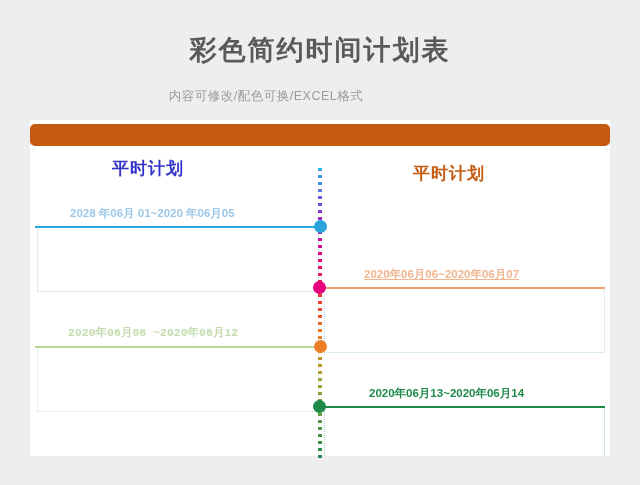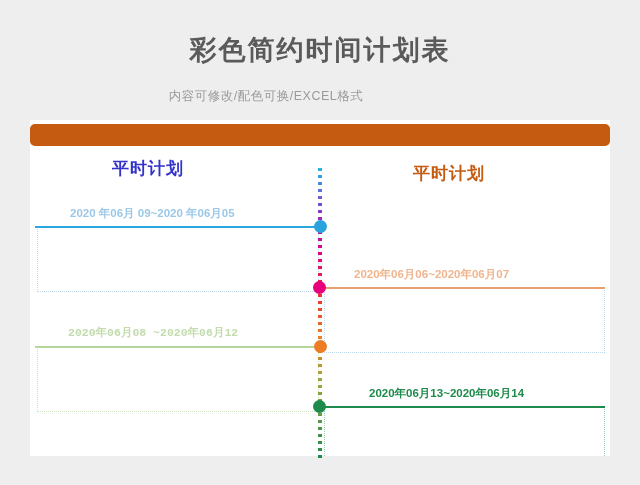--- a/index.html
+++ b/index.html
@@ -195,27 +195,27 @@
   <div id="page-subtitle">内容可修改/配色可换/EXCEL格式</div>
 </div>
 
 <div id="card">
 
   <div class="col-heading" id="heading-weekday" style="left:82px; top:37px;">平时计划</div>
 
   <div class="col-heading" id="heading-weekend" style="left:383px; top:42px;">平时计划</div>
 
   <div class="plan-block">
-    <div class="plan-label" id="label-1" style="left:40px; top:85px;">2020 年06月 09~2020 年06月05</div>
+    <div class="plan-label" id="label-1" style="left:40px; top:85px;">2028 年06月 01~2020 年06月05</div>
     <div class="plan-rule" id="rule-1" style="left:5px; top:106px; width:285px;"></div>
     <div class="plan-box" id="box-1" style="left:7px; top:109px; width:282px; height:63px;"></div>
   </div>
 
   <div class="plan-block">
-    <div class="plan-label" id="label-2" style="left:324px; top:146px;">2020年06月06~2020年06月07</div>
+    <div class="plan-label" id="label-2" style="left:334px; top:146px;text-decoration:underline;">2020年06月06~2020年06月07</div>
     <div class="plan-rule" id="rule-2" style="left:292px; top:167px; width:283px;"></div>
     <div class="plan-box" id="box-2" style="left:294px; top:170px; width:281px; height:63px;"></div>
   </div>
 
   <div class="plan-block">
     <div class="plan-label" id="label-3" style="left:38px; top:205px;">2020年06月08 ~2020年06月12</div>
     <div class="plan-rule" id="rule-3" style="left:5px; top:226px; width:285px;"></div>
     <div class="plan-box" id="box-3" style="left:7px; top:229px; width:282px; height:63px;"></div>
   </div>
 

